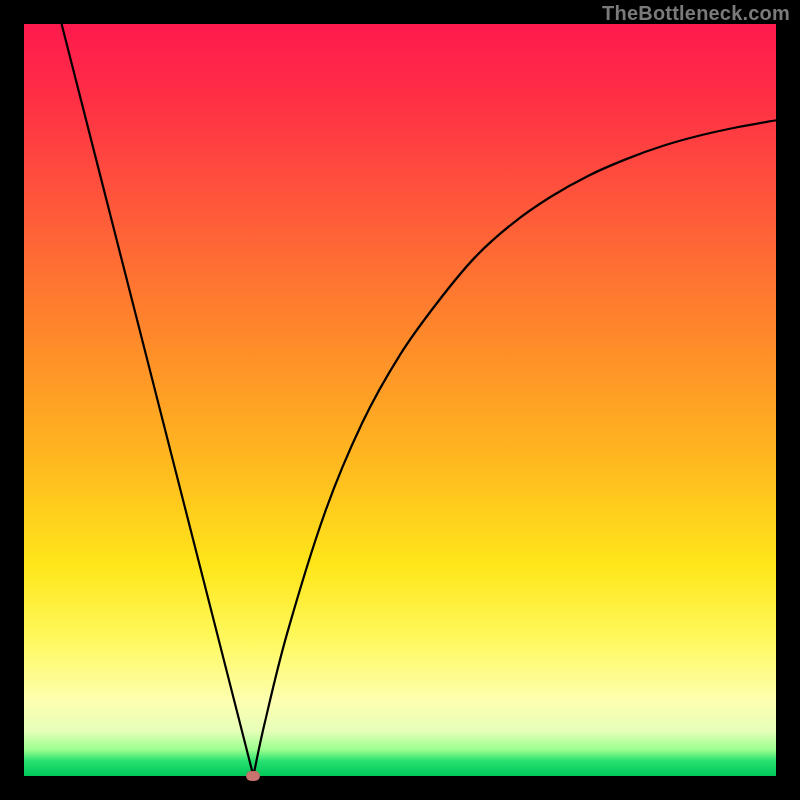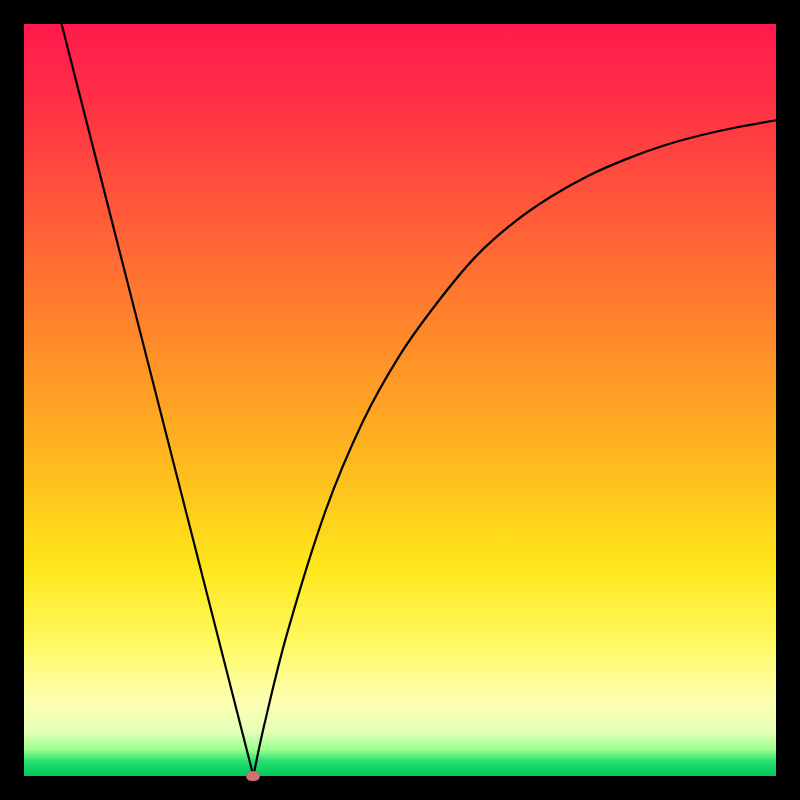--- a/index.html
+++ b/index.html
@@ -70,20 +70,21 @@
     background: #c9746f;
     box-shadow: 0 0 0 0.5px rgba(0,0,0,0.15) inset;
     transform: translate(-50%, -50%);
     z-index: 3;
   }
 </style>
 </head>
 <body>
 
 <div class="container">
+  <div class="watermark">TheBottleneck.com</div>
 
   <div class="plot">
     <div class="gradient"></div>
 
     <svg class="curve" viewBox="0 0 752 752" preserveAspectRatio="none">
       <path id="curve-path" fill="none" stroke="#000" stroke-width="2.2" stroke-linejoin="round" stroke-linecap="round" d="M 37.60 0.00 L 75.20 147.39 L 112.80 294.78 L 150.40 442.18 L 188.00 589.57 L 225.60 736.96 L 229.36 752.00 C 231.24 743.23 235.00 723.17 240.64 699.36 C 246.28 675.55 253.17 644.21 263.20 609.12 C 273.23 574.03 288.27 523.89 300.80 488.80 C 313.33 453.71 325.87 424.88 338.40 398.56 C 350.93 372.24 363.47 350.93 376.00 330.88 C 388.53 310.83 401.07 294.53 413.60 278.24 C 426.13 261.95 438.67 246.28 451.20 233.12 C 463.73 219.96 476.27 209.31 488.80 199.28 C 501.33 189.25 513.87 180.86 526.40 172.96 C 538.93 165.06 551.47 158.17 564.00 151.90 C 576.53 145.64 589.07 140.37 601.60 135.36 C 614.13 130.35 626.67 125.83 639.20 121.82 C 651.73 117.81 664.27 114.43 676.80 111.30 C 689.33 108.16 701.87 105.53 714.40 103.02 C 726.93 100.52 745.73 97.38 752.00 96.26 "></path>
     </svg>
 
     <div id="marker" class="marker" style="left: 229.36px; top: 752px;"></div>
   </div>

